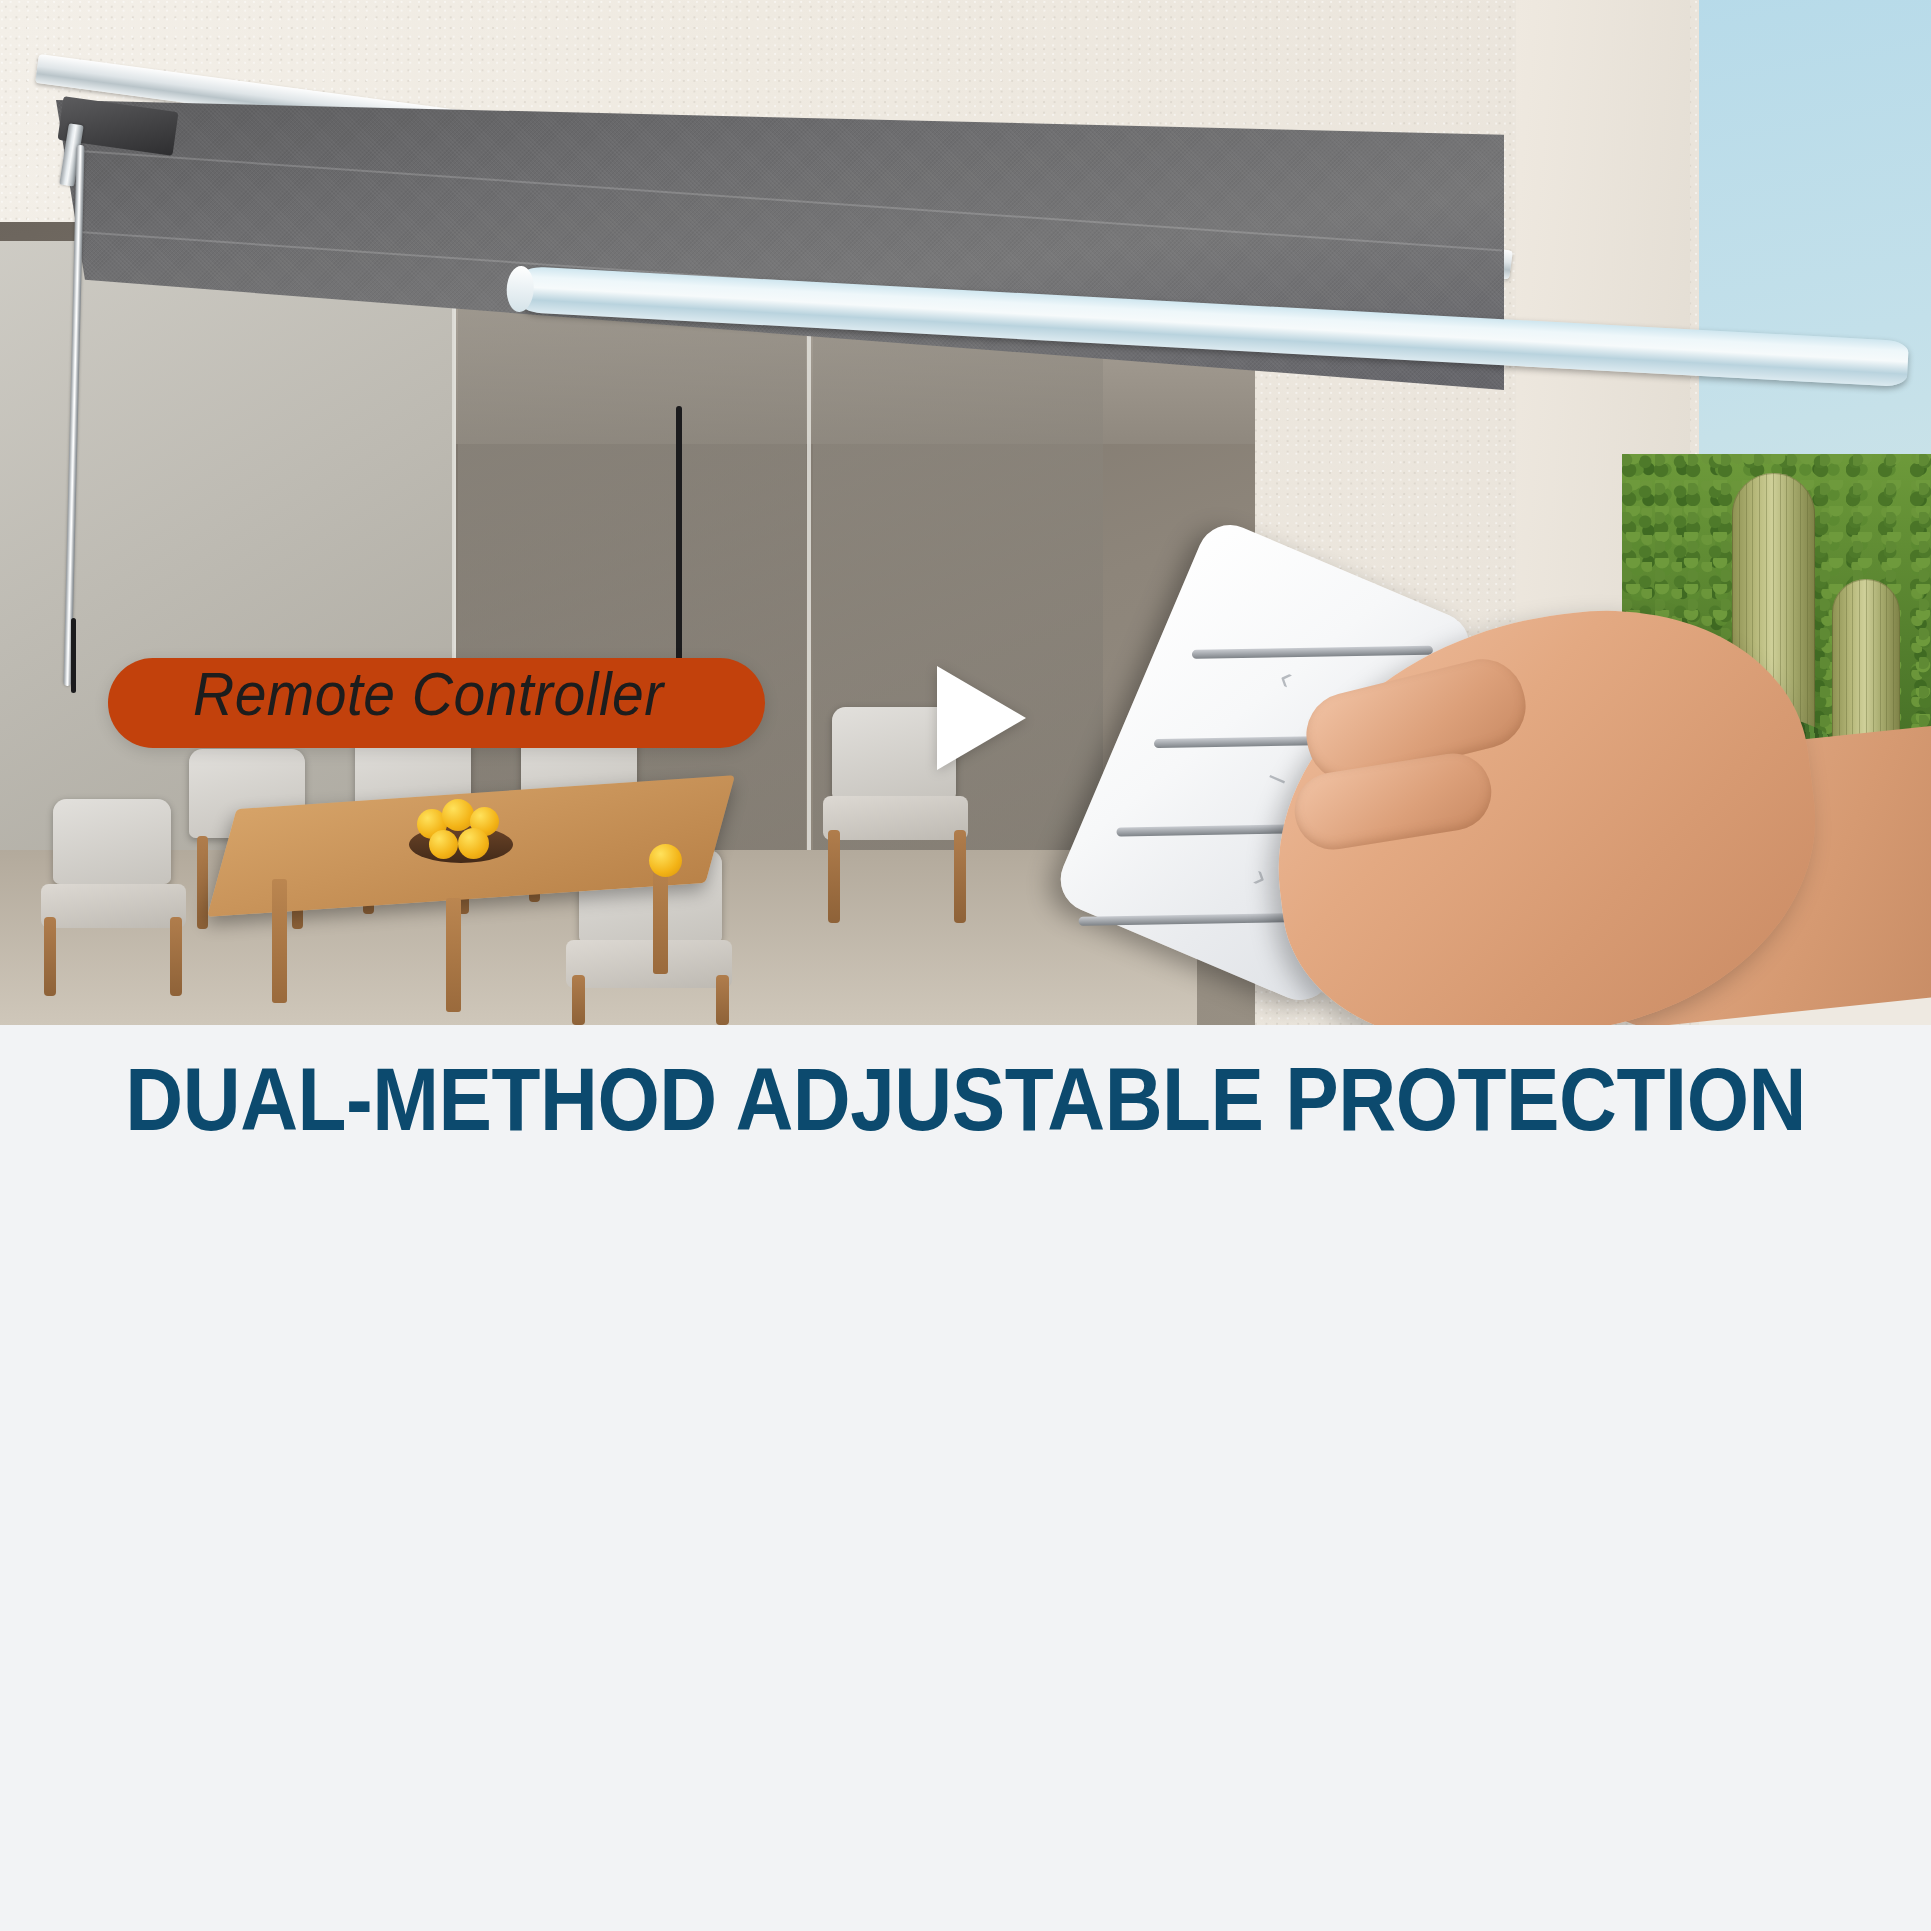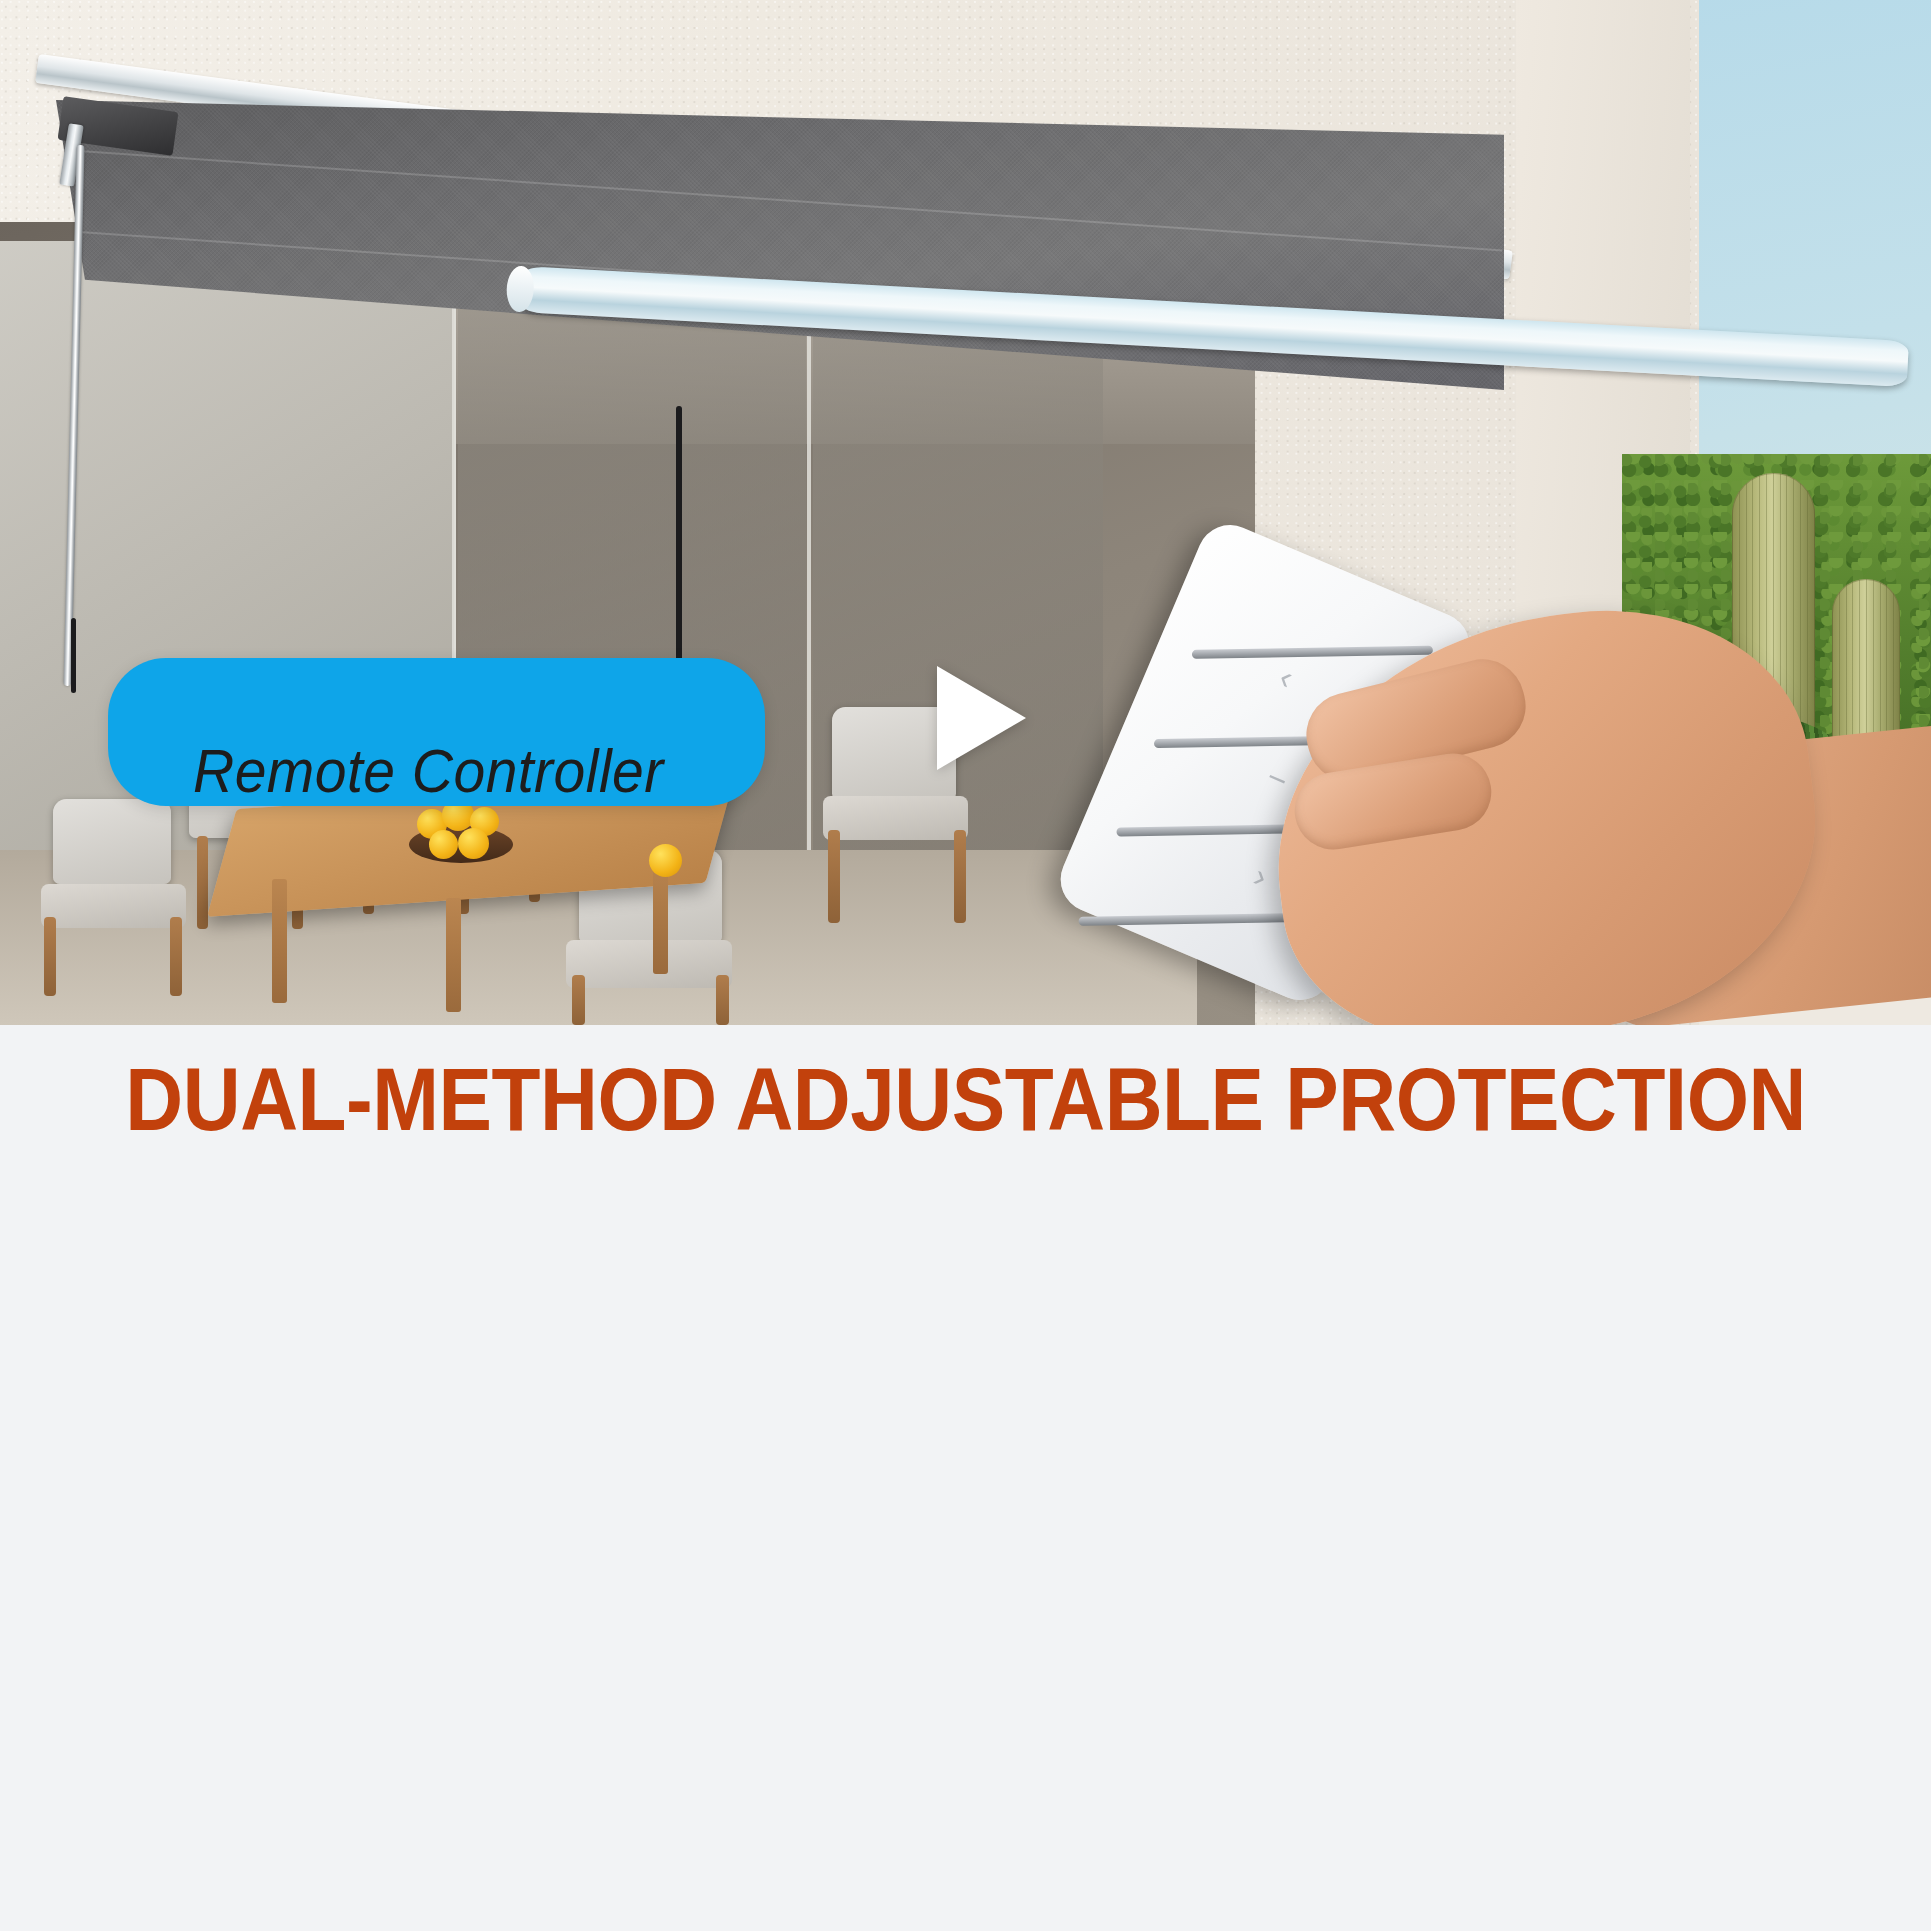--- a/index.html
+++ b/index.html
@@ -85,22 +85,22 @@
 
   
   .arm{position:absolute;background:linear-gradient(90deg,#9aa0a4,#e7ecef 35%,#f6f8f9 50%,#b3babe 80%,#868c90);
        border-radius:2.9px;box-shadow:0 0 2.9px rgba(0,0,0,.35);}
   .bracket{position:absolute;background:linear-gradient(160deg,#5c5c5e,#2e2e30);border-radius:3.9px;}
   .rod{position:absolute;width:7.7px;background:linear-gradient(90deg,#8e9397,#eef1f3 40%,#ffffff 52%,#a9aeb2 80%,#7d8286);
        border-radius:3.9px;box-shadow:0 0 2.9px rgba(0,0,0,.3);}
   .rod-dark{position:absolute;width:4.8px;background:#1b1b1d;border-radius:2.9px;}
 
   
-  .pill-remote{position:absolute;left:108px;top:658px;height:148px;min-width:657px;
-       background:#0ea5e9;border-radius:58px;display:flex;align-items:flex-end;
+  .pill-remote{position:absolute;left:108px;top:658px;height:90px;min-width:657px;
+       background:#c2410c;border-radius:58px;display:flex;align-items:flex-start;
        padding:0 54px 0 85px;box-sizing:border-box;box-shadow:0 3.9px 15.4px rgba(0,0,0,.13);}
   .pill-remote span{font-size:62px;font-style:italic;font-weight:400;color:#1d1d1d;
        letter-spacing:0.5px;white-space:nowrap;font-stretch:condensed;transform:scaleX(.92);transform-origin:left center;}
   .arrow-tri{position:absolute;left:937px;top:666px;width:0;height:0;
        border-left:89px solid #ffffff;border-top:52px solid transparent;border-bottom:52px solid transparent;
        filter:drop-shadow(0 2.9px 5.8px rgba(0,0,0,.2));}
 
   
   .remote{position:absolute;left:1120px;top:555px;width:290px;height:415px;
        transform:rotate(23deg);border-radius:33px;
@@ -128,21 +128,21 @@
   .chair-back{position:absolute;background:linear-gradient(165deg,#e2e0dc,#c6c3bd);border-radius:13.5px 13.5px 6.8px 6.8px;
        box-shadow:0 2.9px 7.7px rgba(0,0,0,.28);}
   .chair-frame{position:absolute;background:linear-gradient(180deg,#b07d4c,#8e6238);border-radius:3.9px;}
   .chair-seat{position:absolute;background:linear-gradient(170deg,#ddd9d3,#bdb9b2);border-radius:7.7px;}
   .bowl{position:absolute;left:409px;top:826px;width:104px;height:37px;border-radius:50%;
        background:linear-gradient(180deg,#6b4428,#432a18);}
   .fruit{position:absolute;border-radius:50%;background:radial-gradient(circle at 35% 30%,#ffe25c,#f3b316 60%,#d8930c);}
 
   
   .headline{position:absolute;left:0;top:1048px;width:1931px;text-align:center;
-       font-size:89px;font-weight:bold;color:#c2410c;letter-spacing:-0.5px;
+       font-size:89px;font-weight:bold;color:#0c4a6e;letter-spacing:-0.5px;
        font-stretch:condensed;white-space:nowrap;}
   .headline span{display:inline-block;transform:scaleX(.9);}
 
   
   .diagram{position:absolute;left:0;top:1197px;width:1931px;height:734px;}
 </style>
 </head>
 <body>
 
 <div class="page">

